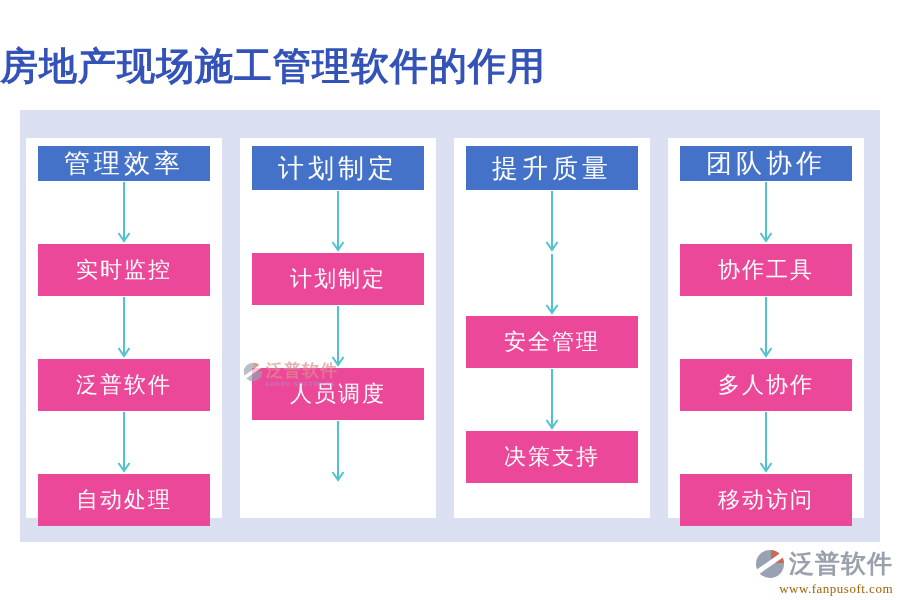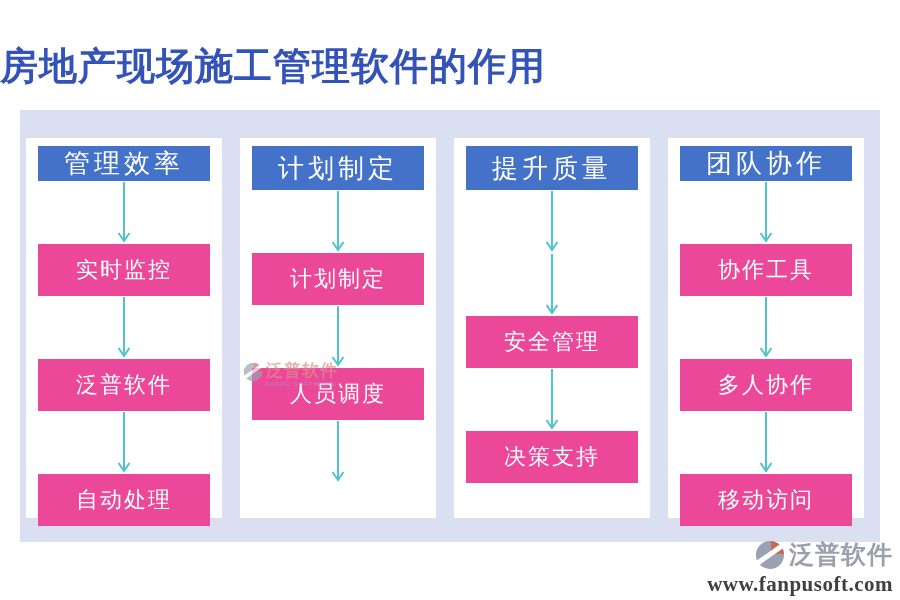--- a/index.html
+++ b/index.html
@@ -32,21 +32,21 @@
   .wm-text{display:flex;flex-direction:column;line-height:1;}
   .wm-brand{font-size:17px;font-weight:bold;color:#dd8f8f;letter-spacing:1px;}
   .wm-sub{font-size:6px;color:#8cb0dd;letter-spacing:1px;margin-top:2px;
           font-family:"Liberation Sans","DejaVu Sans",sans-serif;}
 
   
   .footer{position:absolute;right:7px;bottom:3px;display:flex;flex-direction:column;
           align-items:flex-end;}
   .footer-top{display:flex;align-items:center;gap:4px;}
   .footer-brand{font-size:25px;font-weight:bold;color:#9aa1ad;letter-spacing:1px;}
-  .footer-url{font-size:21px;font-weight:bold;color:#404040;letter-spacing:.5px;margin-top:1px;}
+  .footer-url{font-size:13px;font-weight:normal;color:#a16207;letter-spacing:.5px;margin-top:1px;}
 </style>
 </head>
 <body>
 
 <div class="title">房地产现场施工管理软件的作用</div>
 
 <div class="band" id="columns">
   <div class="panel">
     <div class="col-header">管理效率</div>
 

